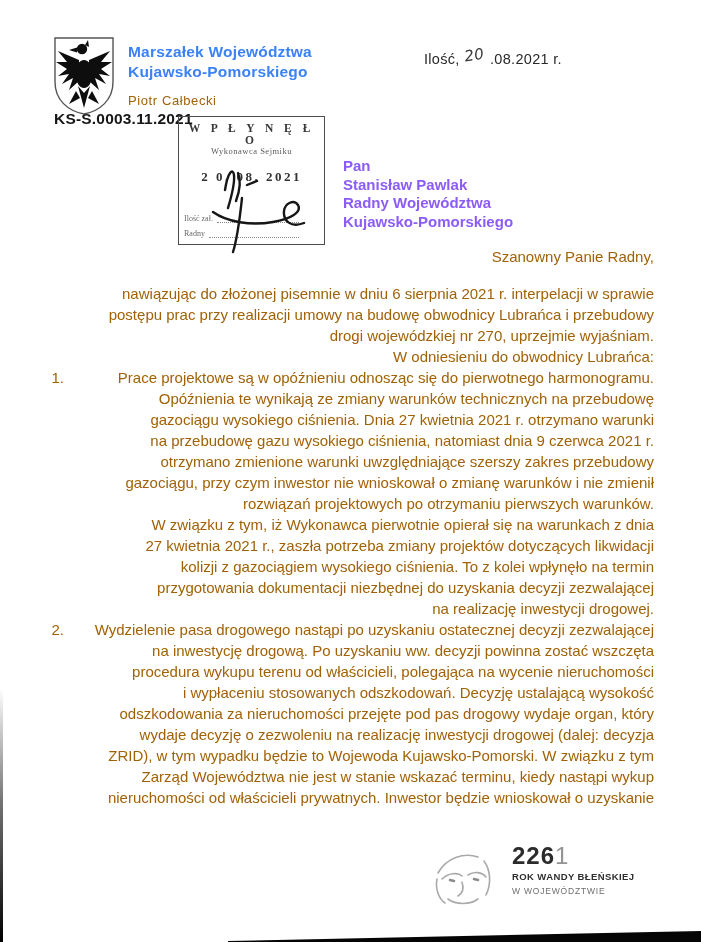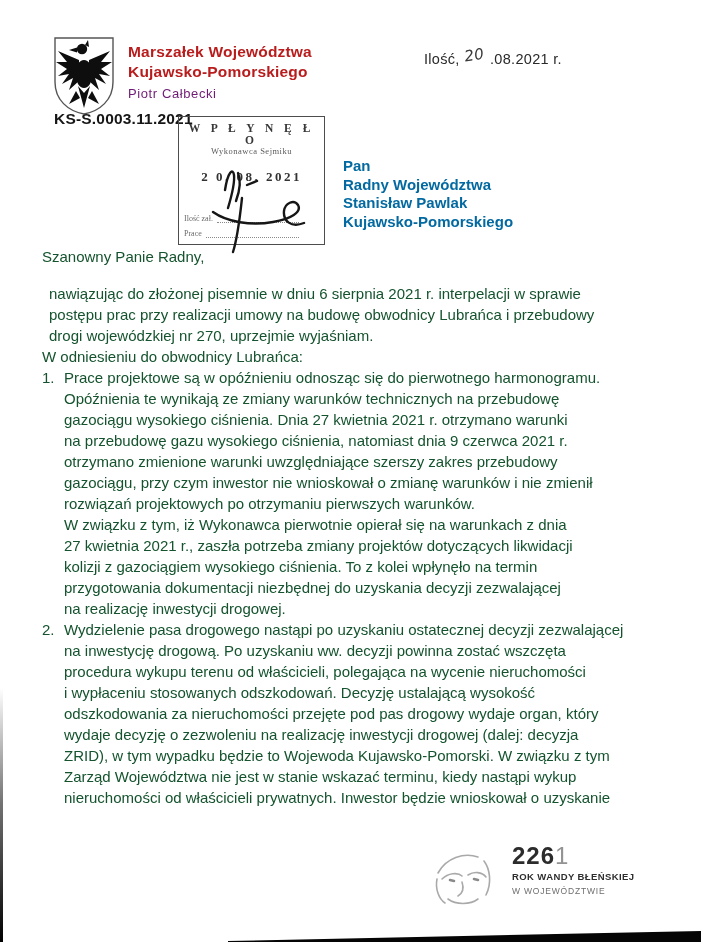--- a/index.html
+++ b/index.html
@@ -4,43 +4,43 @@
 <style>
   html,body{margin:0;padding:0;background:#e8e8e8;}
   .page{
     position:relative; width:701px; height:942px; margin:0 auto;
     background:#ffffff; overflow:hidden;
     font-family:"Liberation Sans", sans-serif; color:#1b1b1b;
   }
   
   .coa{position:absolute; left:52px; top:36px; width:64px; height:80px;}
   .sender{position:absolute; left:128px; top:42px;}
-  .sender .org{font-size:15.5px; font-weight:bold; line-height:20px; color:#b91c1c; letter-spacing:.2px;}
-  .sender .person{margin-top:4px; font-size:13px; color:#701a75; letter-spacing:.6px;}
+  .sender .org{font-size:15.5px; font-weight:bold; line-height:20px; color:#3b82f6; letter-spacing:.2px;}
+  .sender .person{margin-top:11px; font-size:13px; color:#a16207; letter-spacing:.6px;}
   .dateline{position:absolute; left:424px; top:50px; font-size:14.5px; color:#2a2a2a; letter-spacing:.3px;}
   .hand{display:inline-block; font-family:"DejaVu Sans", sans-serif; font-weight:300; font-style:italic;
         transform:rotate(-9deg) translateY(-4px); font-size:15px; color:#3a3a3a; margin:0 1px;}
   .refnum{position:absolute; left:54px; top:110px; font-size:15.5px; font-weight:bold; color:#161616; letter-spacing:.2px;}
   
   .stamp{
     position:absolute; left:178px; top:116px; width:147px; height:129px;
     border:1.6px solid #4d4d4d; box-sizing:border-box;
     font-family:"Liberation Serif", serif; color:#3f3f3f; text-align:center;
   }
   .stamp .t1{margin-top:5px; font-size:11.5px; font-weight:bold; letter-spacing:4px; color:#383838;}
   .stamp .t2{font-size:8.5px; color:#5a5a5a; letter-spacing:.5px;}
   .stamp .t3{margin-top:13px; font-size:13px; font-weight:bold; letter-spacing:2.5px; color:#333;}
   .stamp .fields{position:absolute; left:5px; right:25px; bottom:6px; text-align:right; font-size:8px; color:#6a6a6a;}
   .stamp .frow{display:flex; align-items:flex-end; margin-top:6px;}
   .stamp .frow .dots{flex:1; border-bottom:1px dotted #8a8a8a; margin-left:4px; height:8px;}
   .sig{position:absolute; left:205px; top:158px; width:125px; height:96px; pointer-events:none;}
   
-  .recipient{position:absolute; left:343px; top:157px; font-size:15px; font-weight:bold; line-height:18.5px; color:#0369a1;}
+  .recipient{position:absolute; left:343px; top:157px; font-size:15px; font-weight:bold; line-height:18.5px; color:#8b5cf6;}
   
-  .letter-body{position:absolute; left:42px; top:246px; width:612px; font-size:15px; line-height:21px; color:#14532d;}
+  .letter-body{position:absolute; left:42px; top:246px; width:612px; font-size:15px; line-height:21px; color:#a16207;text-align:right;}
   .par{white-space:pre-line;margin-left:7px;}
   .intro{margin-top:16px;}
   .heading{}
   .olist{margin:0; padding:0; list-style:none;}
   .item{display:flex;}
   .item .num{width:22px; flex:0 0 22px;}
   .item .txt{white-space:pre-line; flex:1;}
   
   .footer-logo{position:absolute; left:432px; top:843px;}
   .portrait{position:absolute; left:0; top:6px; width:72px; height:62px;}
@@ -91,40 +91,40 @@
   <div class="stamp">
     <div class="t1">W P Ł Y N Ę Ł O</div>
     <div class="t2">Wykonawca Sejmiku</div>
     <div class="t3">2 0.  08.  2021</div>
     <div class="fields">
       <div class="frow">
         <span>Ilość zał.</span>
         <span class="dots"></span>
       </div>
       <div class="frow">
-        <span>Prace</span>
+        <span>Radny</span>
         <span class="dots"></span>
       </div>
     </div>
   </div>
 
   <svg class="sig" viewBox="0 0 125 96" aria-hidden="true">
     <g fill="none" stroke="#161616" stroke-width="2.4" stroke-linecap="round">
       <path d="M20,32 C23,13 28,10 29,17 C30,26 26,40 23,50"></path>
       <path d="M33,15 C36,22 35,32 31,43"></path>
       <path d="M42,27 L52,23"></path>
       <path d="M8,54 C22,64 46,68 68,64 C86,61 97,54 93,47 C89,41 80,45 79,53 C78,63 86,70 99,65"></path>
       <path d="M37,40 C35,58 33,78 28,94"></path>
     </g>
   </svg>
 
   <div class="recipient">
     <div>Pan</div>
+    <div>Stanisław Pawlak</div>
     <div>Radny Województwa</div>
-    <div>Stanisław Pawlak</div>
     <div>Kujawsko-Pomorskiego</div>
   </div>
 
   <div class="letter-body">
     <div class="greeting">Szanowny Panie Radny,</div>
     <div class="par intro">nawiązując do złożonej pisemnie w dniu 6 sierpnia 2021 r. interpelacji w sprawie
 postępu prac przy realizacji umowy na budowę obwodnicy Lubrańca i przebudowy
 drogi wojewódzkiej nr 270, uprzejmie wyjaśniam.</div>
     <div class="heading">W odniesieniu do obwodnicy Lubrańca:</div>
     <div class="olist">

